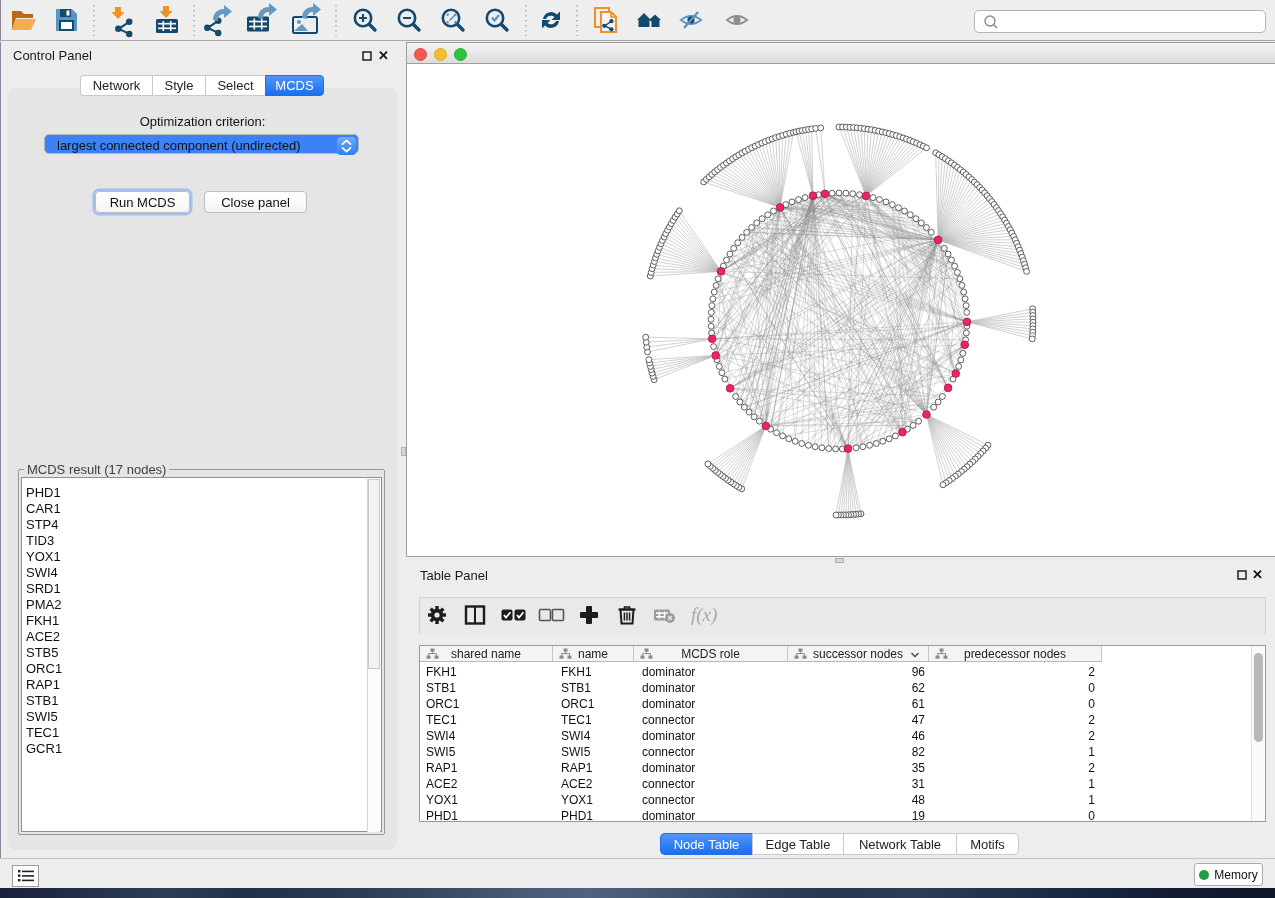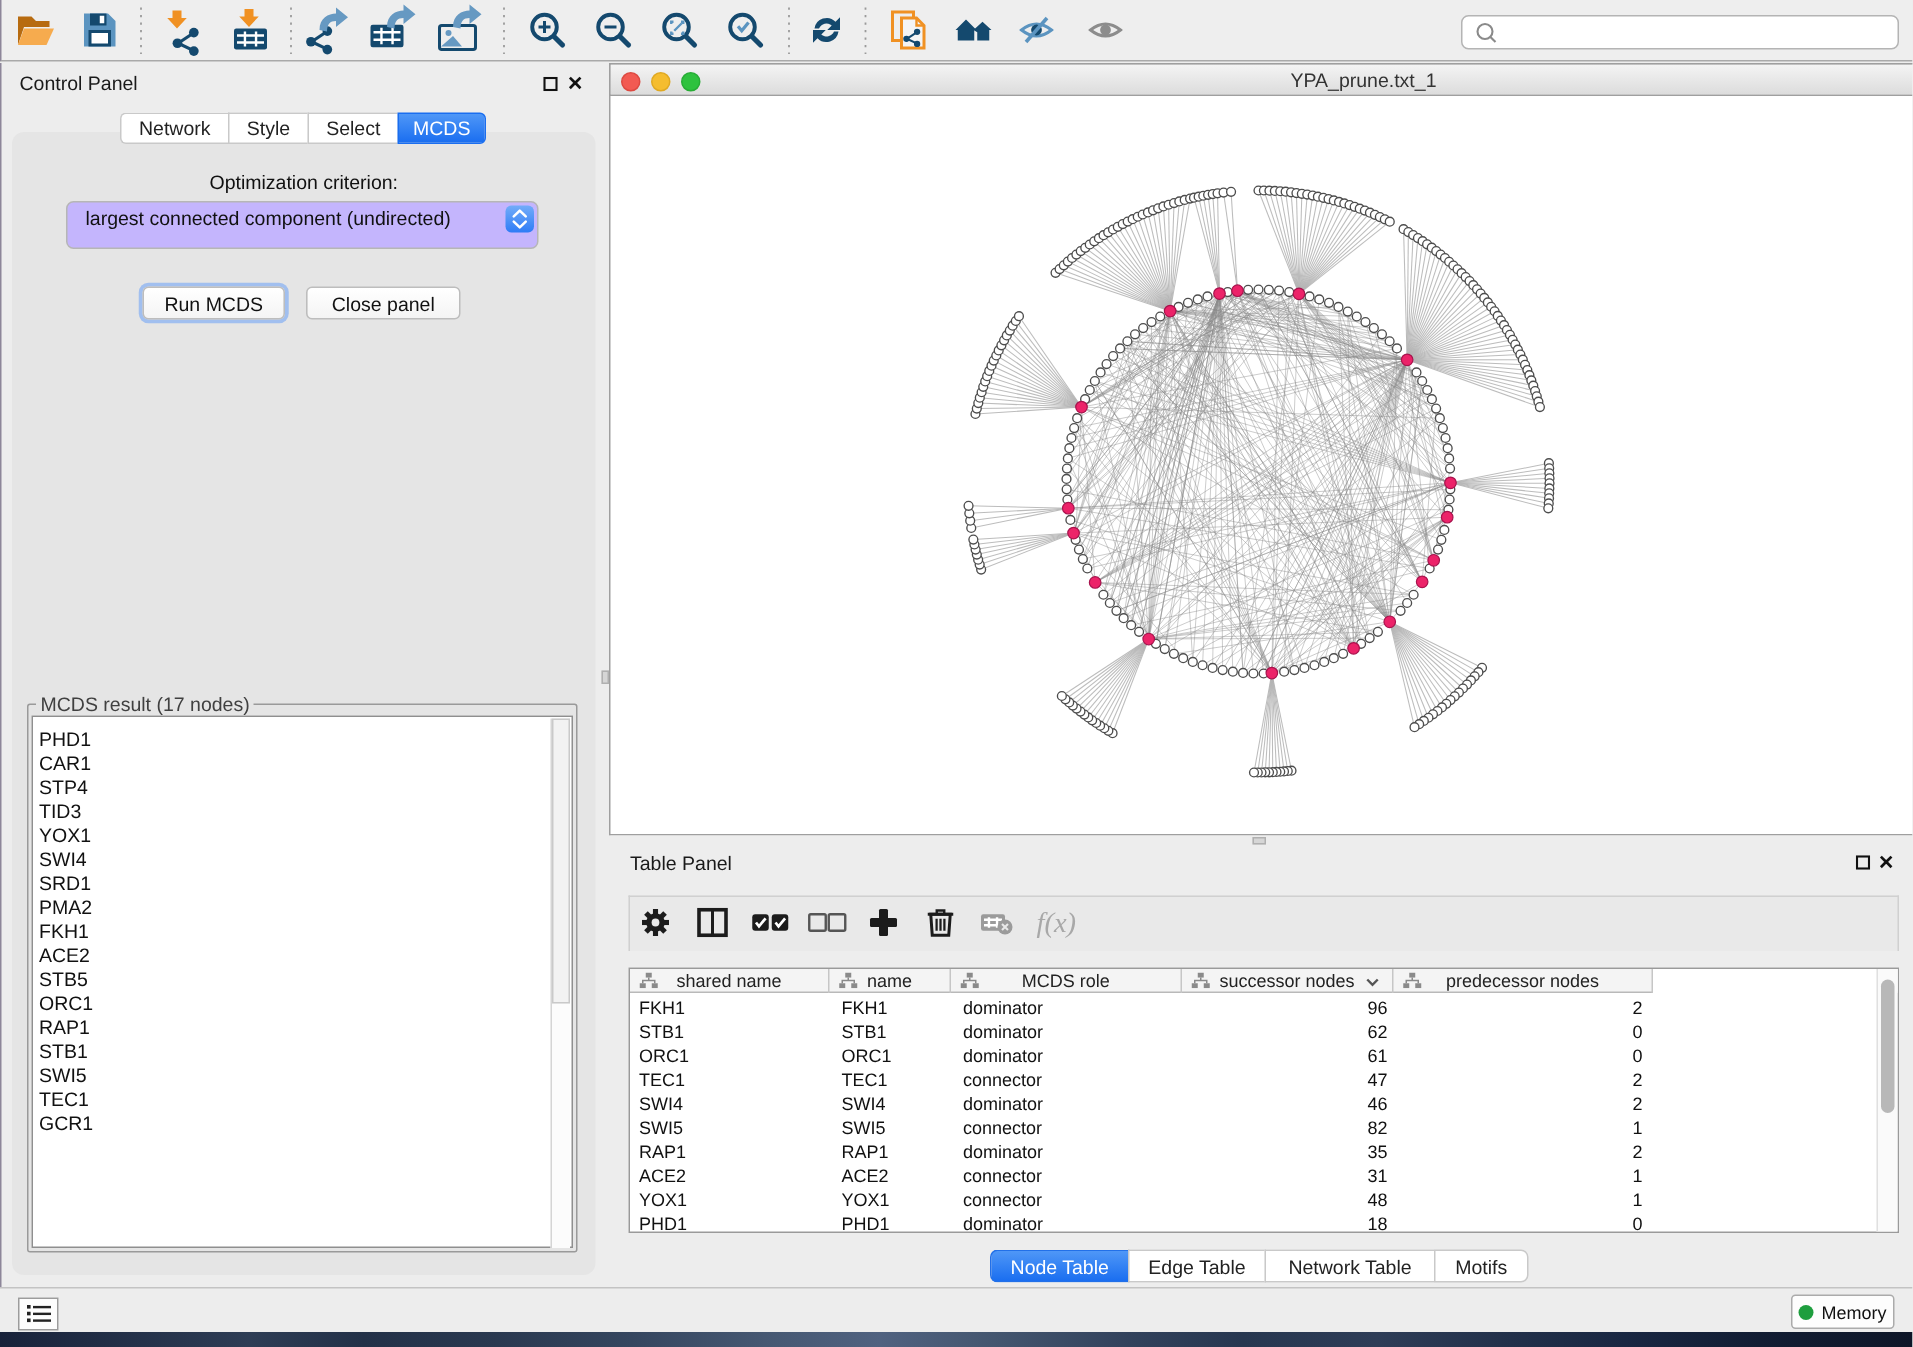--- a/index.html
+++ b/index.html
@@ -15,21 +15,21 @@
 #leftpanel { left:0; top:42px; width:405px; height:816px; background:#ededed; border-left:1px solid #8d8699; }
 #cp-title { left:13px; top:48px; font-size:13px; color:#1a1a1a; }
 #cp-inner { left:8px; top:88px; width:389px; height:762px; background:#e5e5e5; border-radius:8px; }
 .tabrow { display:flex; }
 #cp-tabs { left:80px; top:75px; height:21px; }
 .tab { background:#fff; border:1px solid #c9c9c9; border-right:none; font-size:13px; color:#222; display:flex; align-items:center; justify-content:center; height:21px; }
 .tab.first { border-radius:4px 0 0 4px; }
 .tab.last { border-radius:0 4px 4px 0; border-right:1px solid #c9c9c9; }
 .tab.sel { background:linear-gradient(#4f97f7,#1a6ef0); color:#fff; border-color:#1a6ef0; }
 #opt-label { left:0px; top:114px; width:405px; text-align:center; font-size:13px; color:#111; }
-#dropdown { left:44px; top:134px; width:315px; height:32px; background:#c4b5fd; border:1px solid #b6b6b6; border-radius:5px; font-size:13px; color:#111; line-height:22px; padding-left:12px; }
+#dropdown { left:44px; top:134px; width:315px; height:20px; background:#3b82f6; border:1px solid #b6b6b6; border-radius:5px; font-size:13px; color:#111; line-height:22px; padding-left:12px; }
 #dd-btn { right:2px; top:2px; width:19px; height:18px; border-radius:4px; background:linear-gradient(#72acf9,#2e7cf6); }
 .btn { background:linear-gradient(#ffffff,#f4f4f4); border:1px solid #bdbdbd; border-radius:4px; font-size:13px; color:#111; display:flex; align-items:center; justify-content:center;margin-top:23px; }
 #btn-run { left:95px; top:168px; width:95px; height:22px; box-shadow:0 0 0 2.5px rgba(125,170,245,0.65); }
 #btn-close { left:204px; top:168px; width:103px; height:22px; }
 #groupbox { left:18px; top:469px; width:367px; height:366px; border:1px solid #9a9a9a; border-radius:2px; }
 #grouptitle { left:24px; top:462px; background:#e5e5e5; padding:0 3px; font-size:13px; color:#404040; }
 #mcdslist { left:21px; top:477px; width:361px; height:355px; background:#fff; border:1px solid #8f8f8f; font-size:13px; color:#111; line-height:16px; padding:7px 0 0 4px; }
 #mcdslist .sb { position:absolute; right:1px; top:1px; width:13px; height:353px; background:#fcfcfc; border-left:1px solid #d5d5d5; }
 #mcdslist .sbthumb { position:absolute; right:0px; top:0px; width:12px; height:190px; background:#f2f2f2; border:1px solid #c9c9c9; }
 
@@ -1040,21 +1040,20 @@
 <circle cx="324.1" cy="324.3" r="3.85"></circle>
 <circle cx="309.7" cy="291.4" r="3.85"></circle>
 <circle cx="306.2" cy="274.8" r="3.85"></circle>
 <circle cx="315.0" cy="207.4" r="3.85"></circle>
 </g>
   </svg>
 <div class="abs" id="nettitle">
   <div class="tl" style="left:7px; background:#f25a52; border:1px solid #dd4941;"></div>
   <div class="tl" style="left:27px; background:#f5bd2f; border:1px solid #e0a922;"></div>
   <div class="tl" style="left:47px; background:#2ec23e; border:1px solid #27ad35;"></div>
-  <div class="txt">YPA_prune.txt_1</div>
 </div>
 
 <div class="abs" id="tablepanel"></div>
 <div class="abs" id="tp-title">Table Panel</div>
 <svg class="abs" style="left:1237px;top:570px" width="10" height="10">
     <rect x="1" y="1" width="8" height="8" fill="none" stroke="#111" stroke-width="1.4"></rect>
   </svg>
 <div class="abs" style="left:1252px;top:567px;font-size:13px;font-weight:bold;color:#111">✕</div>
 <div class="abs" id="tp-toolbar"></div>
 <svg class="abs" id="tpicons" style="left:419px;top:597px" width="330" height="37" viewBox="0 0 330 37">
@@ -1207,21 +1206,21 @@
       <div class="tcell" style="left:368px;top:130px;width:137px;text-align:right">31</div>
       <div class="tcell" style="left:509px;top:130px;width:166px;text-align:right">1</div>
       <div class="tcell" style="left:6px;top:146px">YOX1</div>
       <div class="tcell" style="left:141px;top:146px">YOX1</div>
       <div class="tcell" style="left:222px;top:146px">connector</div>
       <div class="tcell" style="left:368px;top:146px;width:137px;text-align:right">48</div>
       <div class="tcell" style="left:509px;top:146px;width:166px;text-align:right">1</div>
       <div class="tcell" style="left:6px;top:162px">PHD1</div>
       <div class="tcell" style="left:141px;top:162px">PHD1</div>
       <div class="tcell" style="left:222px;top:162px">dominator</div>
-      <div class="tcell" style="left:368px;top:162px;width:137px;text-align:right">18</div>
+      <div class="tcell" style="left:368px;top:162px;width:137px;text-align:right">19</div>
       <div class="tcell" style="left:509px;top:162px;width:166px;text-align:right">0</div>
     </div>
   <div class="sb">
       <div class="sbthumb"></div>
     </div>
 </div>
 <div class="abs tabrow" id="tp-tabs">
   <div class="ttab first sel" style="width:92px">Node Table</div>
   <div class="ttab" style="width:91px">Edge Table</div>
   <div class="ttab" style="width:113px">Network Table</div>

